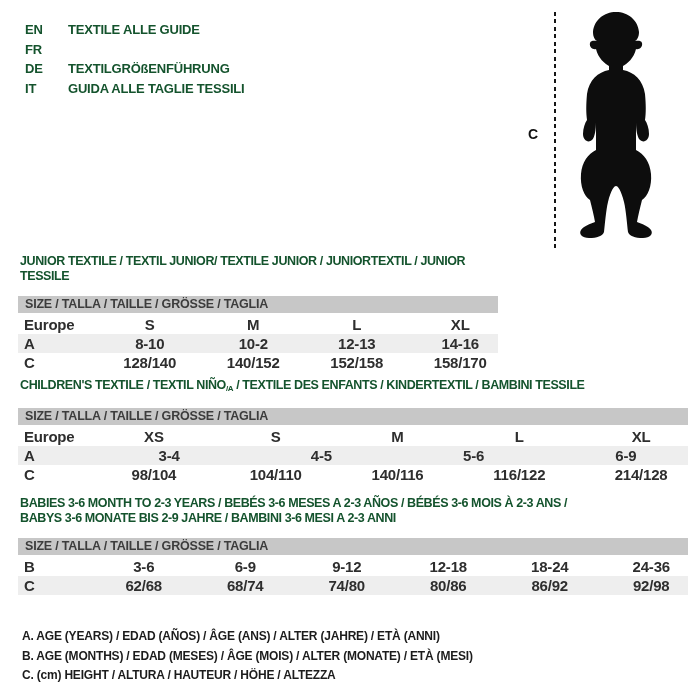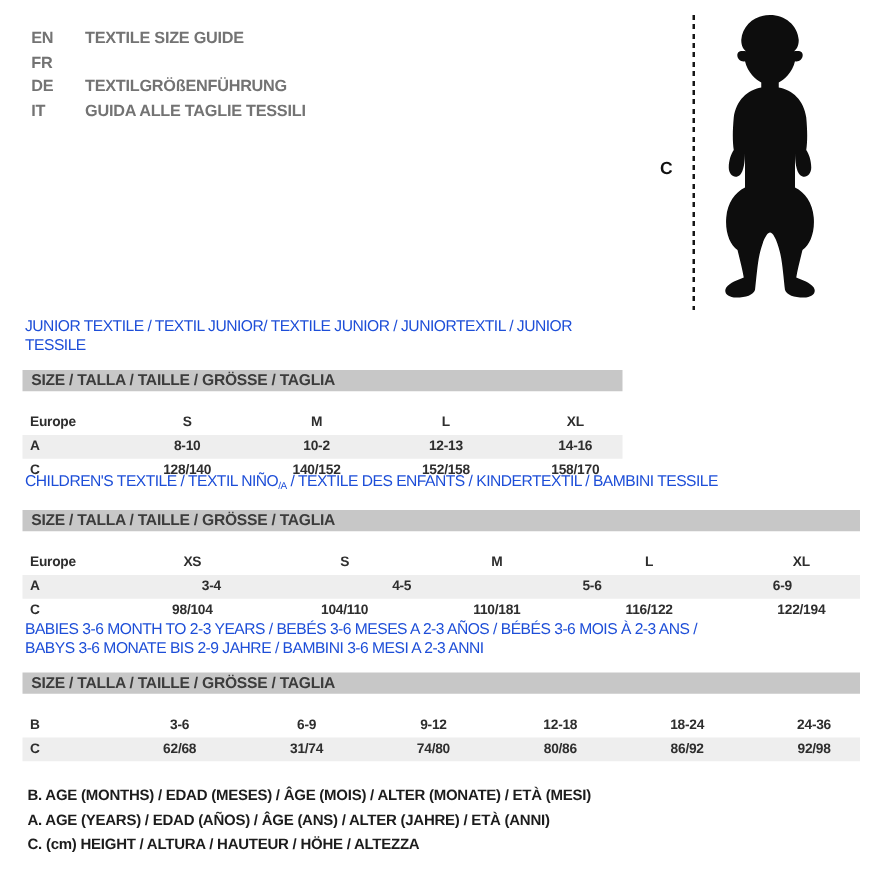--- a/index.html
+++ b/index.html
@@ -3,55 +3,55 @@
 <meta charset="utf-8">
 <style>
   html,body { margin:0; padding:0; background:#ffffff; }
   .page {
     position:relative; width:700px; height:700px; background:#ffffff;
     font-family:"Liberation Sans", sans-serif; color:#262626; overflow:hidden;
     letter-spacing:-0.2px;
   }
   
   .lang-list { position:absolute; top:20px; left:25px; }
-  .lang-row { display:flex; line-height:19.5px; font-size:13px; font-weight:bold; color:#737373; }
+  .lang-row { display:flex; line-height:19.5px; font-size:13px; font-weight:bold; color:#14532d; }
   .lang-code { width:43px; flex:0 0 43px; }
   
   .figure { position:absolute; top:8px; left:518px; width:170px; height:245px; }
   .figure-label { position:absolute; left:10px; top:118px; font-size:14px; font-weight:bold; color:#111; }
   .dash-line { position:absolute; left:36px; top:4px; height:236px; width:2px;
     background:repeating-linear-gradient(to bottom,#151515 0 4px,transparent 4px 7.5px); }
   .toddler-svg { position:absolute; left:47px; top:2px; }
   
   .tbl { position:absolute; left:18px; }
-  .tbl h3 { margin:0 0 12px 2px; font-size:12.5px; line-height:15px; font-weight:normal; color:#1d4ed8; letter-spacing:-0.4px; }
+  .tbl h3 { margin:0 0 12px 2px; font-size:12.5px; line-height:15px; font-weight:bold; color:#14532d; letter-spacing:-0.4px; }
   .tbl h3 .subscript { font-size:8px; vertical-align:-2px; }
   .t1 { top:254px; width:480px; }
   .t2 { top:378px; width:670px; }
   .t3 { top:496px; width:670px; }
   .bar { height:17px; line-height:17px; background:#c7c7c7; color:#3c3c3c;
-    font-size:12.5px; font-weight:bold; padding-left:7px; margin-bottom:16px; }
-  .row { display:flex; height:19px; line-height:19px; font-size:11px; font-weight:bold; color:#2e2e2e;gap:28px; }
+    font-size:12.5px; font-weight:bold; padding-left:7px; margin-bottom:2px; }
+  .row { display:flex; height:19px; line-height:19px; font-size:15px; font-weight:bold; color:#2e2e2e;gap:28px; }
   .row.shaded { background:#eeeeee; }
   .row .lbl { flex:0 0 60px; padding-left:6px; }
   .t2 .row .lbl, .t3 .row .lbl { flex:0 0 55px; }
   .row .val { flex:1 1 0; text-align:center; }
   
   .notes { position:absolute; top:627px; left:22px; }
   .note { font-size:12px; font-weight:bold; line-height:19.5px; color:#1c1c1c; }
 </style>
 </head>
 <body>
 
 <div class="page">
 
   <div class="lang-list">
     <div class="lang-row">
       <span class="lang-code">EN</span>
-      <span class="lang-text">TEXTILE SIZE GUIDE</span>
+      <span class="lang-text">TEXTILE ALLE GUIDE</span>
     </div>
     <div class="lang-row">
       <span class="lang-code">FR</span>
     </div>
     <div class="lang-row">
       <span class="lang-code">DE</span>
       <span class="lang-text">TEXTILGRÖßENFÜHRUNG</span>
     </div>
     <div class="lang-row">
       <span class="lang-code">IT</span>
@@ -149,23 +149,23 @@
       <span class="lbl">A</span>
       <span class="val">3-4</span>
       <span class="val">4-5</span>
       <span class="val">5-6</span>
       <span class="val">6-9</span>
     </div>
     <div class="row">
       <span class="lbl">C</span>
       <span class="val">98/104</span>
       <span class="val">104/110</span>
-      <span class="val">110/181</span>
+      <span class="val">140/116</span>
       <span class="val">116/122</span>
-      <span class="val">122/194</span>
+      <span class="val">214/128</span>
     </div>
   </section>
 
   <section class="tbl t3">
     <h3>
         <span style="display:block">BABIES 3-6 MONTH TO 2-3 YEARS / BEBÉS 3-6 MESES A 2-3 AÑOS / BÉBÉS 3-6 MOIS À 2-3 ANS /</span>
         <span style="display:block">BABYS 3-6 MONATE BIS 2-9 JAHRE / BAMBINI 3-6 MESI A 2-3 ANNI</span>
       </h3>
     <div class="bar">SIZE / TALLA / TAILLE / GRÖSSE / TAGLIA</div>
     <div class="row">
@@ -173,27 +173,27 @@
       <span class="val">3-6</span>
       <span class="val">6-9</span>
       <span class="val">9-12</span>
       <span class="val">12-18</span>
       <span class="val">18-24</span>
       <span class="val">24-36</span>
     </div>
     <div class="row shaded">
       <span class="lbl">C</span>
       <span class="val">62/68</span>
-      <span class="val">31/74</span>
+      <span class="val">68/74</span>
       <span class="val">74/80</span>
       <span class="val">80/86</span>
       <span class="val">86/92</span>
       <span class="val">92/98</span>
     </div>
   </section>
 
   <div class="notes">
+    <div class="note">A. AGE (YEARS) / EDAD (AÑOS) / ÂGE (ANS) / ALTER (JAHRE) / ETÀ (ANNI)</div>
     <div class="note">B. AGE (MONTHS) / EDAD (MESES) / ÂGE (MOIS) / ALTER (MONATE) / ETÀ (MESI)</div>
-    <div class="note">A. AGE (YEARS) / EDAD (AÑOS) / ÂGE (ANS) / ALTER (JAHRE) / ETÀ (ANNI)</div>
     <div class="note">C. (cm) HEIGHT / ALTURA / HAUTEUR / HÖHE / ALTEZZA</div>
   </div>
 
 </div>
 
 </body></html>

